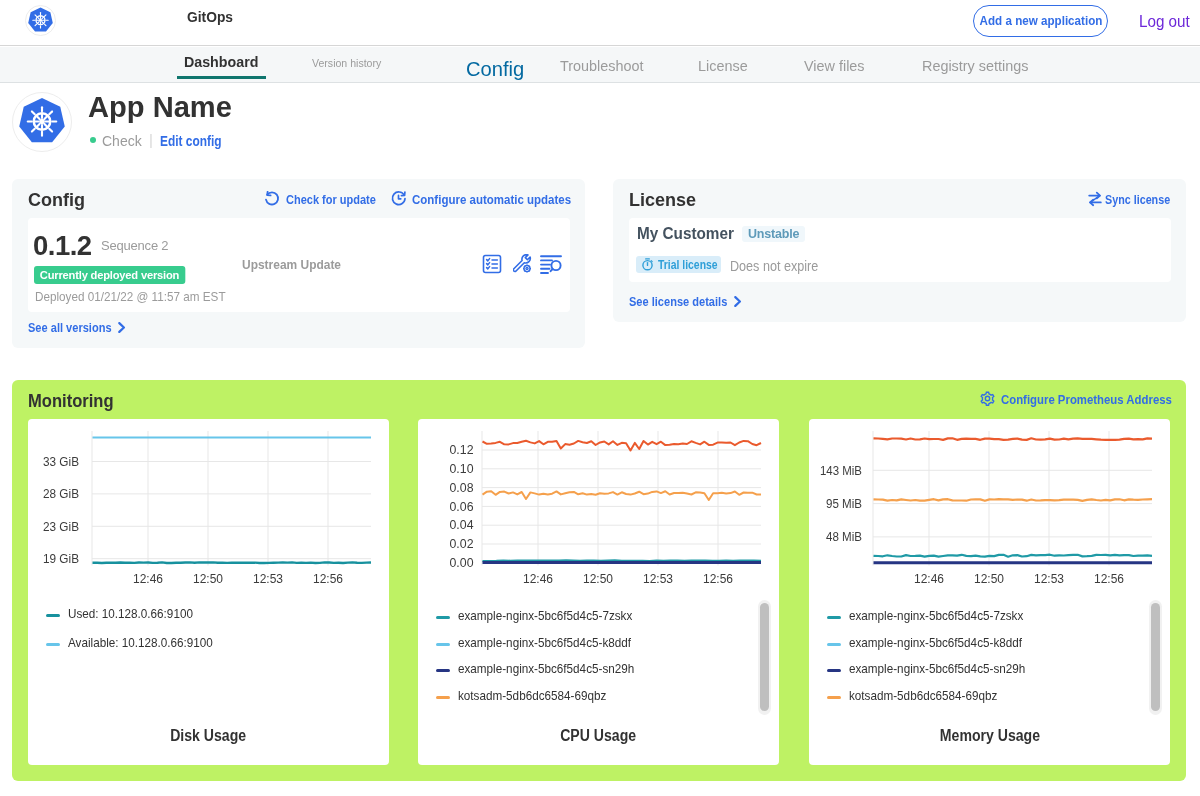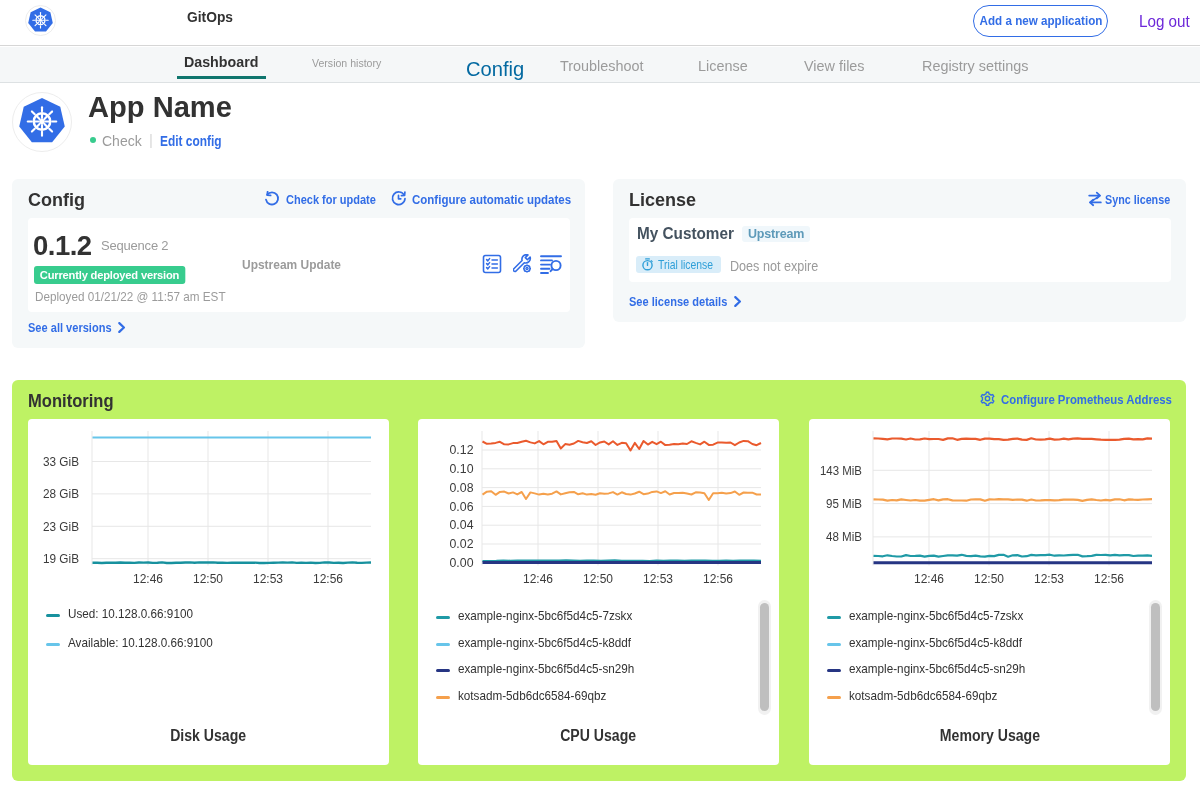--- a/index.html
+++ b/index.html
@@ -170,22 +170,22 @@
           <path d="M2.2 4.6 L12.6 4.6"></path>
           <path d="M9.8 1.6 L13 4.6 L9.8 7.4"></path>
           <path d="M13.8 11.4 L3.4 11.4"></path>
           <path d="M6.2 8.6 L3 11.4 L6.2 14.2"></path>
           <path d="M12.6 4.6 L3.4 11.4" stroke-width="1.4"></path>
         </g>
       </svg></div>
   <div class="abs link13" style="left:492px;top:14px"><span class="sx" style="transform:scaleX(.86)">Sync license</span></div>
   <div class="abs" style="left:16px;top:39px;width:542px;height:64px;background:#fff;border-radius:4px">
     <div class="abs" style="left:8px;top:6px;font-size:17px;font-weight:bold;color:#44525f"><span class="sx" style="transform:scaleX(.9)">My Customer</span></div>
-    <div class="abs" style="left:113px;top:7.5px;height:16.5px;padding:0 6px;background:#f0f7fb;border-radius:3px;display:flex;align-items:center;font-size:12.5px;font-weight:bold;color:#5e9ab9;letter-spacing:-0.2px">Upstream</div>
-    <div class="abs" style="left:7px;top:38px;width:85px;height:16.5px;padding:0 5px;overflow:hidden;background:#d9edf9;border-radius:3px;display:flex;align-items:center;font-size:13px;font-weight:normal;color:#2f9fd8;white-space:nowrap">
+    <div class="abs" style="left:113px;top:7.5px;height:16.5px;padding:0 6px;background:#f0f7fb;border-radius:3px;display:flex;align-items:center;font-size:12.5px;font-weight:bold;color:#5e9ab9;letter-spacing:-0.2px">Unstable</div>
+    <div class="abs" style="left:7px;top:38px;width:85px;height:16.5px;padding:0 5px;overflow:hidden;background:#d9edf9;border-radius:3px;display:flex;align-items:center;font-size:13px;font-weight:bold;color:#2f9fd8;white-space:nowrap">
         <svg width="13" height="13" viewBox="0 0 13 13" style="flex:none">
           <g fill="none" stroke="#2f9fd8" stroke-width="1.4">
             <circle cx="6.5" cy="7.2" r="4.6"></circle>
             <line x1="6.5" y1="4.6" x2="6.5" y2="7.4" stroke-linecap="round"></line>
             <line x1="4.7" y1="0.9" x2="8.3" y2="0.9" stroke-linecap="round"></line>
             <line x1="10.2" y1="2.6" x2="11.2" y2="3.6" stroke-linecap="round" stroke-width="1.2"></line>
           </g>
         </svg>
         <span class="sx" style="transform:scaleX(.8);margin-left:4px">Trial license</span>
       </div>

